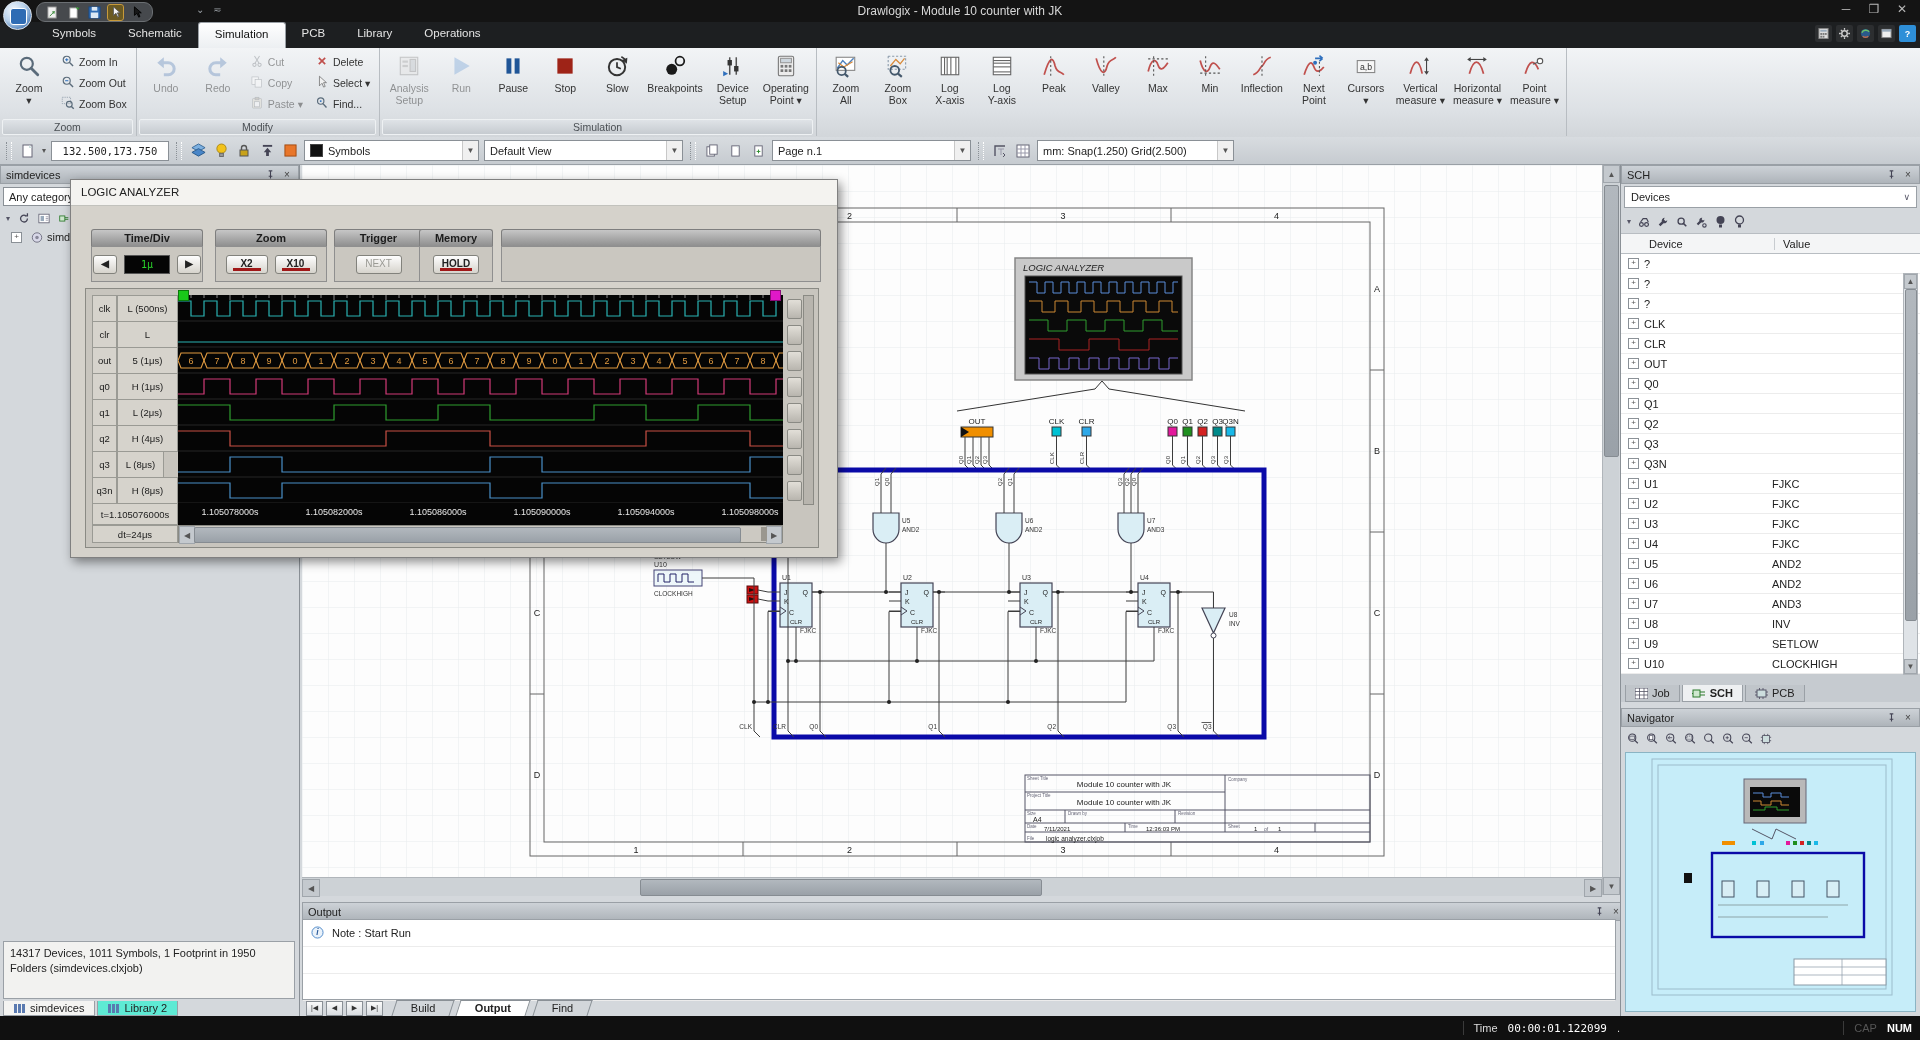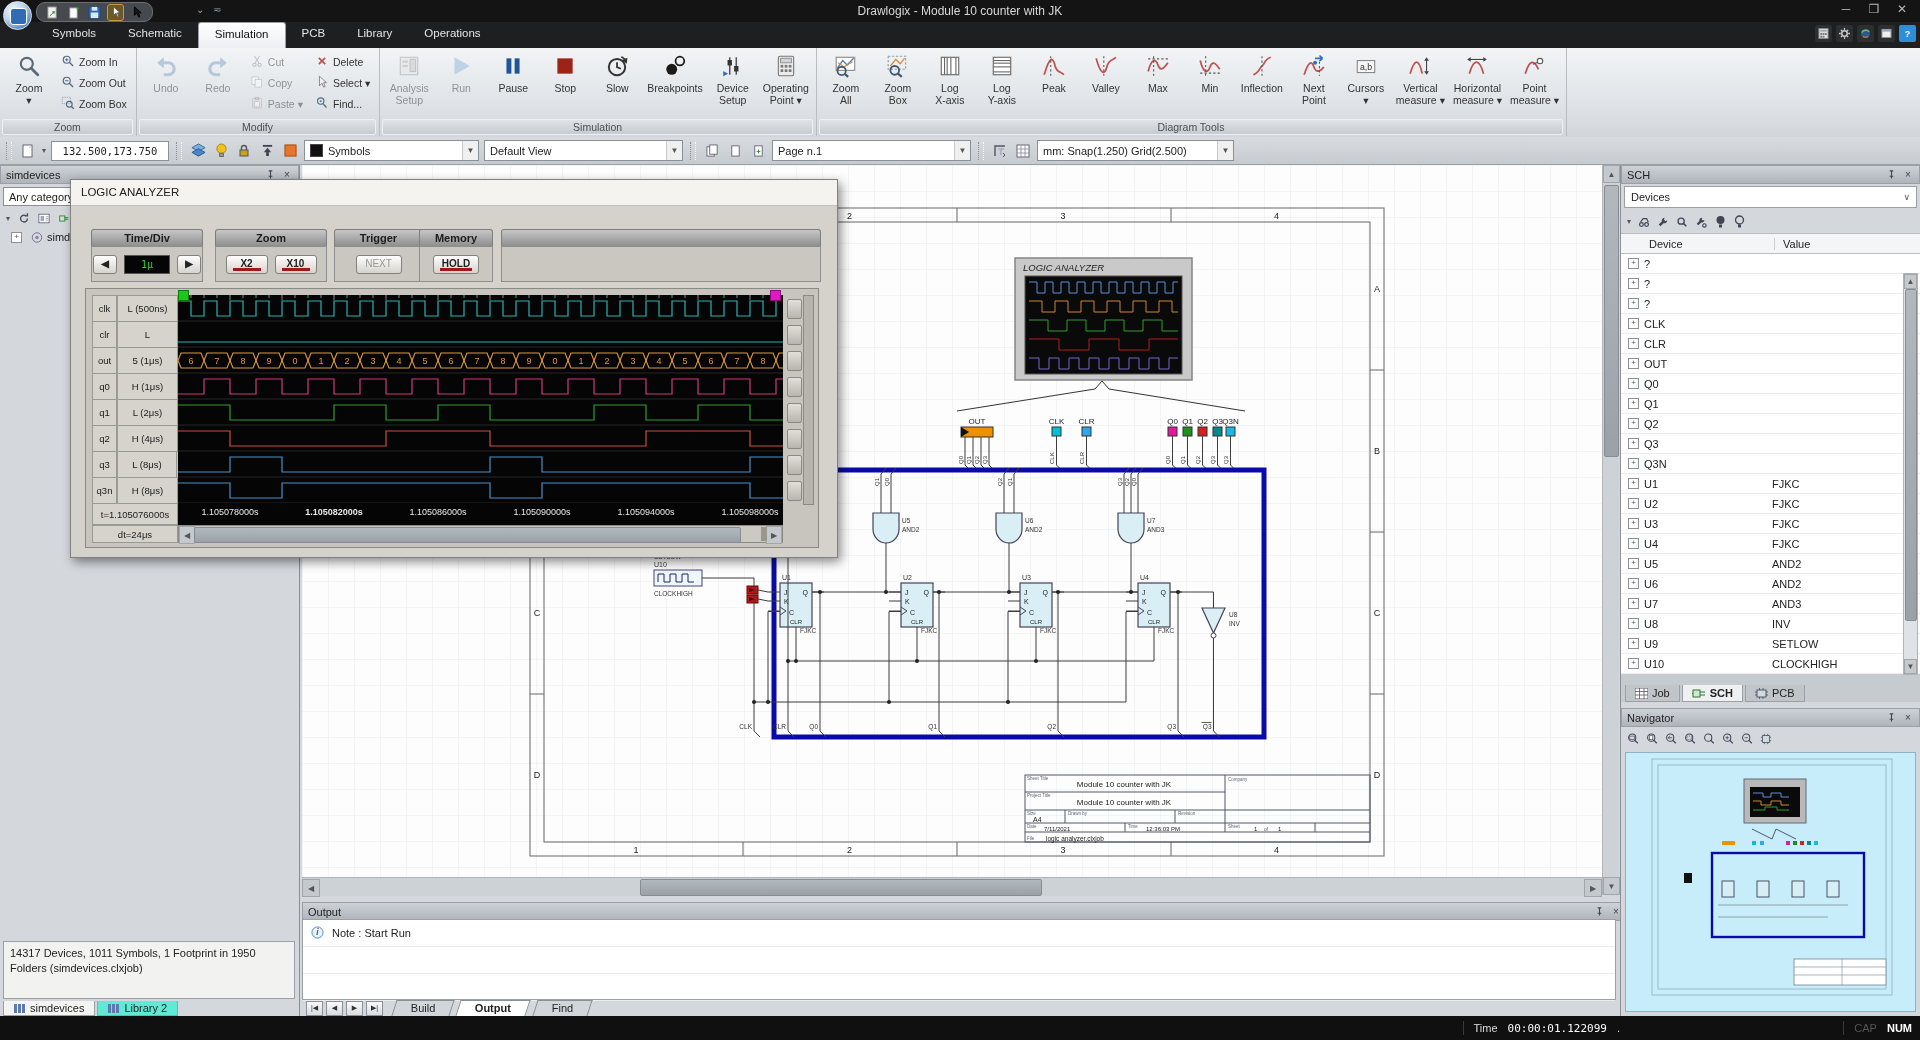--- a/index.html
+++ b/index.html
@@ -616,21 +616,21 @@
                 <path d="M3 18 C7 5 11 5 15 14" fill="none" stroke="#c0504d" stroke-width="1.6"></path>
                 <circle cx="16.5" cy="6.5" r="2.5" fill="#fff" stroke="#555"></circle>
                 <line x1="10" y1="9.5" x2="14.5" y2="7.5" stroke="#555"></line>
               </svg>
             </div>
             <div class="rib-lb">
               <div>Point</div>
               <div>measure ▾</div>
             </div>
           </div>
-        </div><div class="rib-glabel">Diagram Tools</div></div></div>
+        </div></div></div>
 
   <div id="toolbar2" class="abs">
     <span class="grip"></span>
     <span class="t2-ic">
         <svg width="14" height="14" viewBox="0 0 14 14">
           <rect x="2" y="1" width="9" height="12" fill="#fff" stroke="#667"></rect>
           <path d="M8 1 l3 3 h-3 Z" fill="#cdd"></path>
         </svg>
       </span>
     <span style="color:#555;font-size:8px">▾</span>
@@ -1504,21 +1504,21 @@
           <div class="la-cell" style="left: 0px; top: 156px; width: 25px; height: 27px;">q3</div>
           <div class="la-cell" style="left: 0px; top: 182px; width: 25px; height: 27px;">q3n</div>
         </div>
       <div id="la-vals" class="abs" style="left:31px;top:6px;width:61px;height:208px">
           <div class="la-cell" style="left: 0px; top: 0px; width: 61px; height: 27px;">L (500ns)</div>
           <div class="la-cell" style="left: 0px; top: 26px; width: 61px; height: 27px;">L</div>
           <div class="la-cell" style="left: 0px; top: 52px; width: 61px; height: 27px;">5 (1μs)</div>
           <div class="la-cell" style="left: 0px; top: 78px; width: 61px; height: 27px;">H (1μs)</div>
           <div class="la-cell" style="left: 0px; top: 104px; width: 61px; height: 27px;">L (2μs)</div>
           <div class="la-cell" style="left: 0px; top: 130px; width: 61px; height: 27px;">H (4μs)</div>
-          <div class="la-cell" style="left: 0px; top: 156px; width: 60px; height: 27px;">L (8μs)</div>
+          <div class="la-cell" style="left: 0px; top: 156px; width: 47px; height: 27px;">L (8μs)</div>
           <div class="la-cell" style="left: 0px; top: 182px; width: 61px; height: 27px;">H (8μs)</div>
         </div>
       <div class="abs" style="left:92px;top:6px;width:605px;height:208px;background:#050505">
         <svg id="la-wave" width="605" height="208" style="overflow:hidden">
             <line x1="0" y1="0" x2="0" y2="5" stroke="#888" stroke-width="1"></line>
             <line x1="13" y1="0" x2="13" y2="3" stroke="#888" stroke-width="1"></line>
             <line x1="26" y1="0" x2="26" y2="3" stroke="#888" stroke-width="1"></line>
             <line x1="39" y1="0" x2="39" y2="3" stroke="#888" stroke-width="1"></line>
             <line x1="52" y1="0" x2="52" y2="5" stroke="#888" stroke-width="1"></line>
             <line x1="65" y1="0" x2="65" y2="3" stroke="#888" stroke-width="1"></line>
@@ -1637,21 +1637,21 @@
           <div class="la-chanbtn" style="top: 108px;"></div>
           <div class="la-chanbtn" style="top: 134px;"></div>
           <div class="la-chanbtn" style="top: 160px;"></div>
           <div class="la-chanbtn" style="top: 186px;"></div>
         </div>
       <div class="abs" style="left:717px;top:6px;width:9px;height:208px;background:#b8b5ae;border:1px solid #8a8a84"></div>
 
       <div class="la-cell" style="left:6px;top:214px;width:86px;height:22px">t=1.105076000s</div>
       <div class="abs" style="left:92px;top:214px;width:605px;height:22px;background:#050505;border-bottom:1px solid #333" id="la-axis">
           <span class="la-axislbl" style="left: 52px;">1.105078000s</span>
-          <span class="la-axislbl" style="left: 156px; font-weight: bold;">1.105082000s</span>
+          <span class="la-axislbl" style="left: 156px;">1.105082000s</span>
           <span class="la-axislbl" style="left: 260px;">1.105086000s</span>
           <span class="la-axislbl" style="left: 364px;">1.105090000s</span>
           <span class="la-axislbl" style="left: 468px;">1.105094000s</span>
           <span class="la-axislbl" style="left: 572px;">1.105098000s</span>
         </div>
       <div class="la-cell" style="left:6px;top:236px;width:86px;height:18px">dt=24μs</div>
       <div class="abs" style="left:92px;top:236px;width:605px;height:18px;background:#ccc9c2;border:1px solid #8a8a84;box-sizing:border-box">
         <div class="sarrow abs" style="left:0;top:0;width:14px;height:16px">◀</div>
         <div class="sthumb abs" style="left:15px;top:1px;width:545px;height:14px"></div>
         <div class="sarrow abs" style="right:0;top:0;width:14px;height:16px">▶</div>

